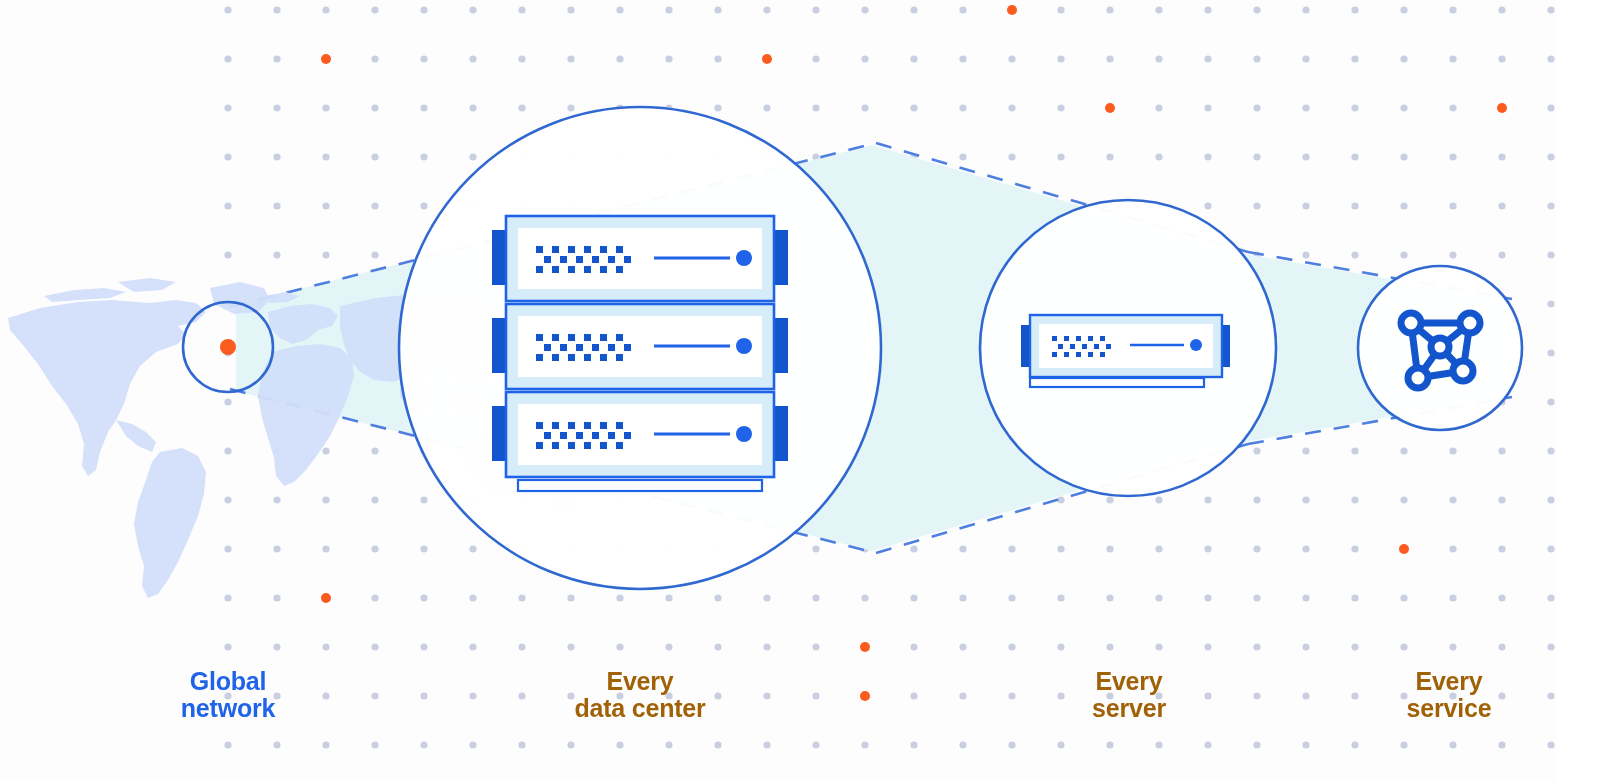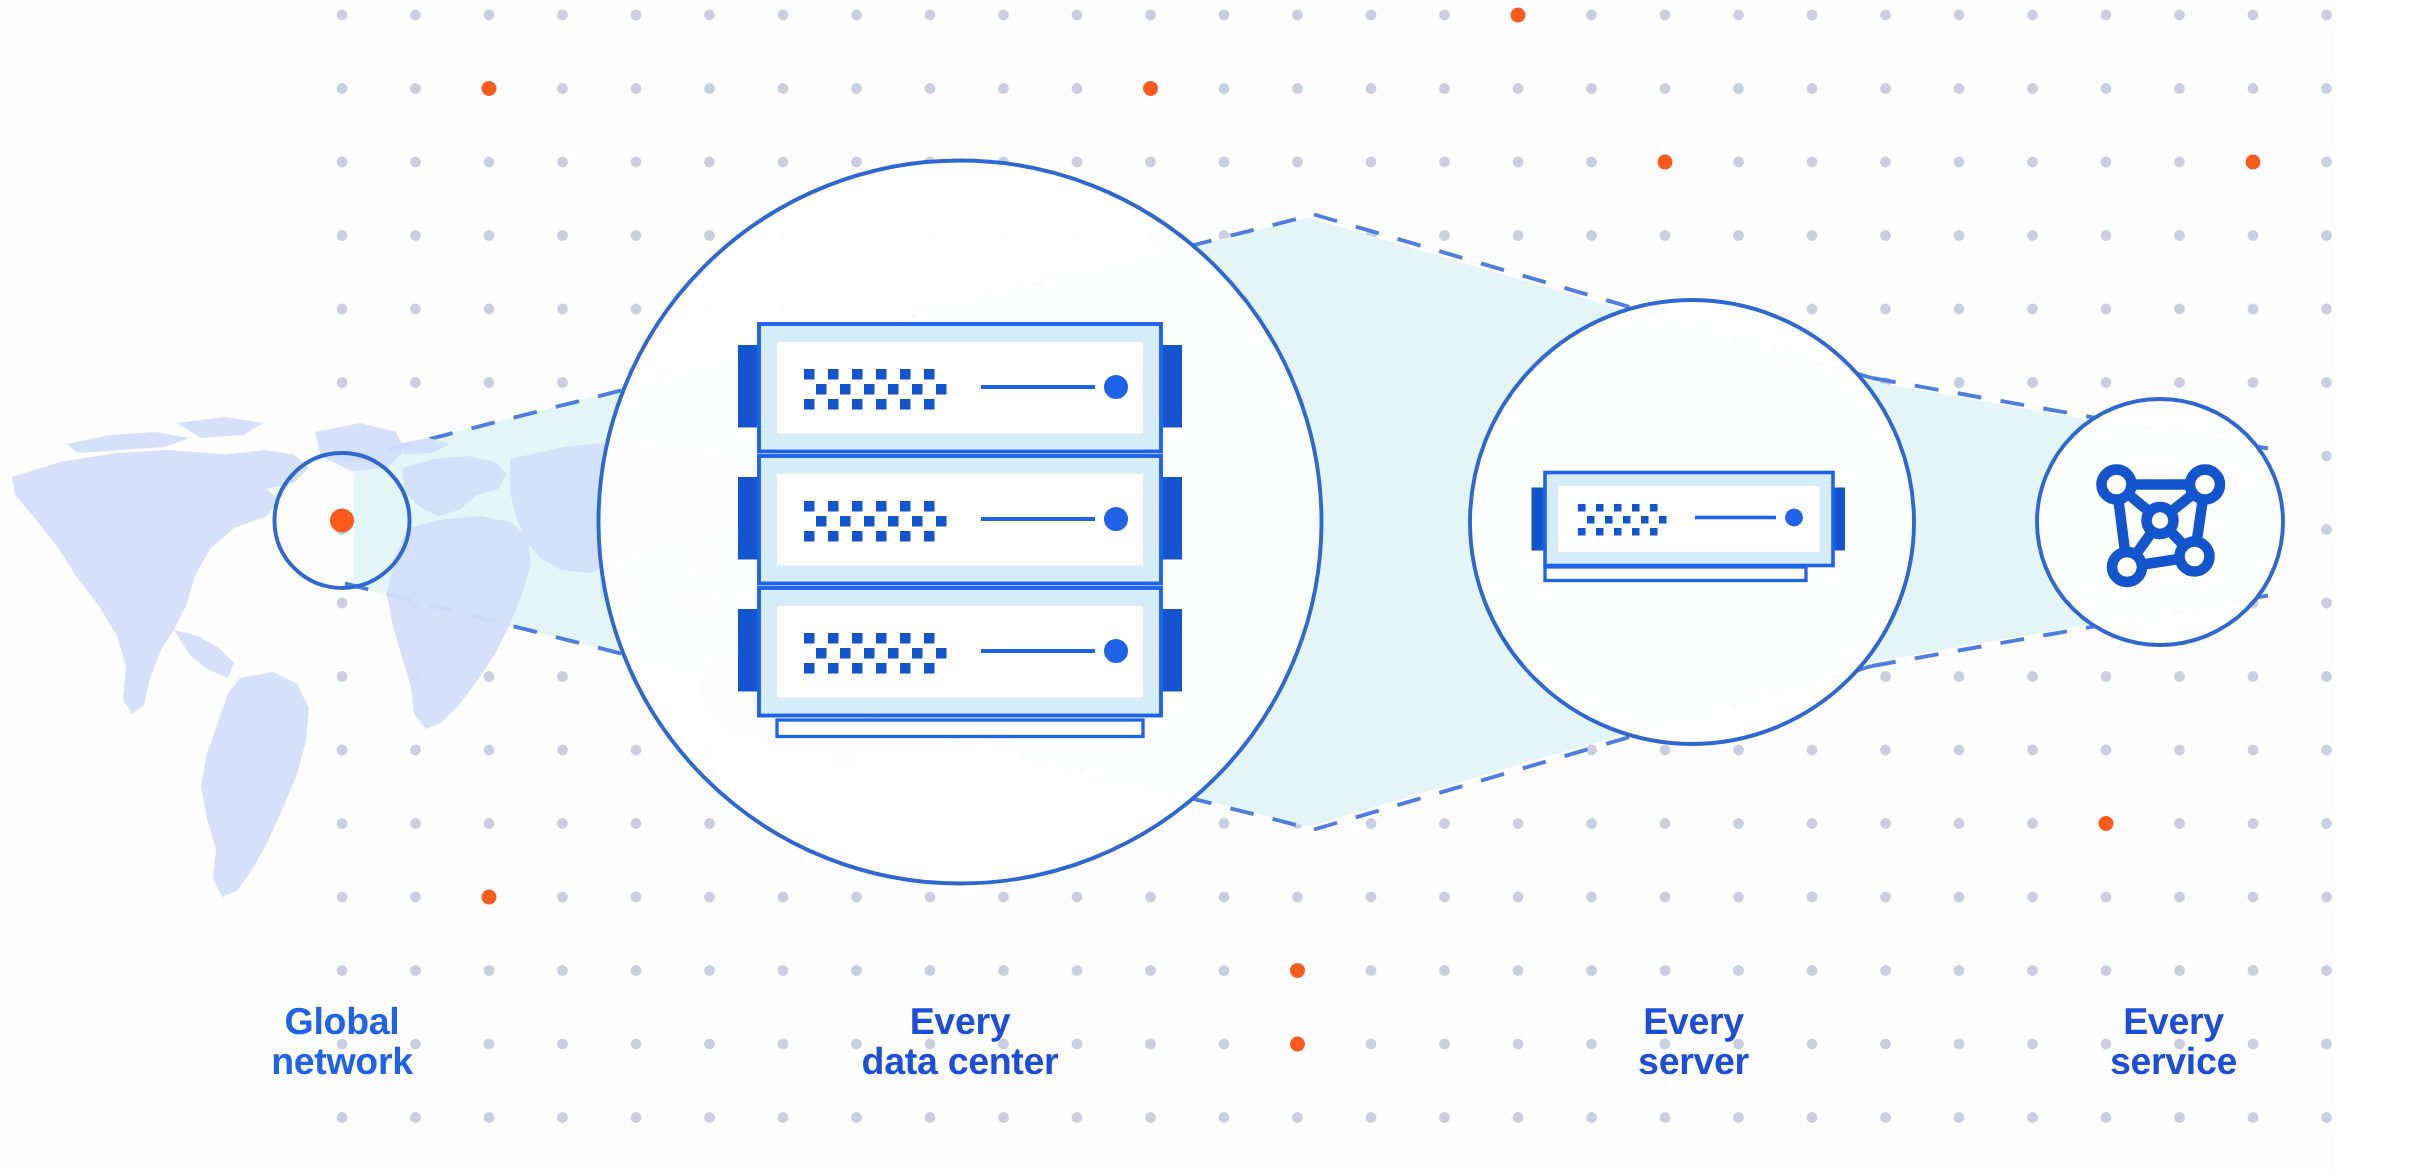--- a/index.html
+++ b/index.html
@@ -24,21 +24,21 @@
     width: 1620px;
     height: 782px;
   }
   .label {
     position: absolute;
     text-align: center;
     font-size: 25px;
     line-height: 1.08;
     font-weight: 700;
     letter-spacing: -0.2px;
-    color: #1d4ed8;
+    color: #a16207;
     white-space: pre-line;
   }
   .label.accent { color: #1f63e8; }
 </style>
 </head>
 <body>
 
 <div id="stage">
 
   <svg class="layer" viewBox="0 0 1620 782">

